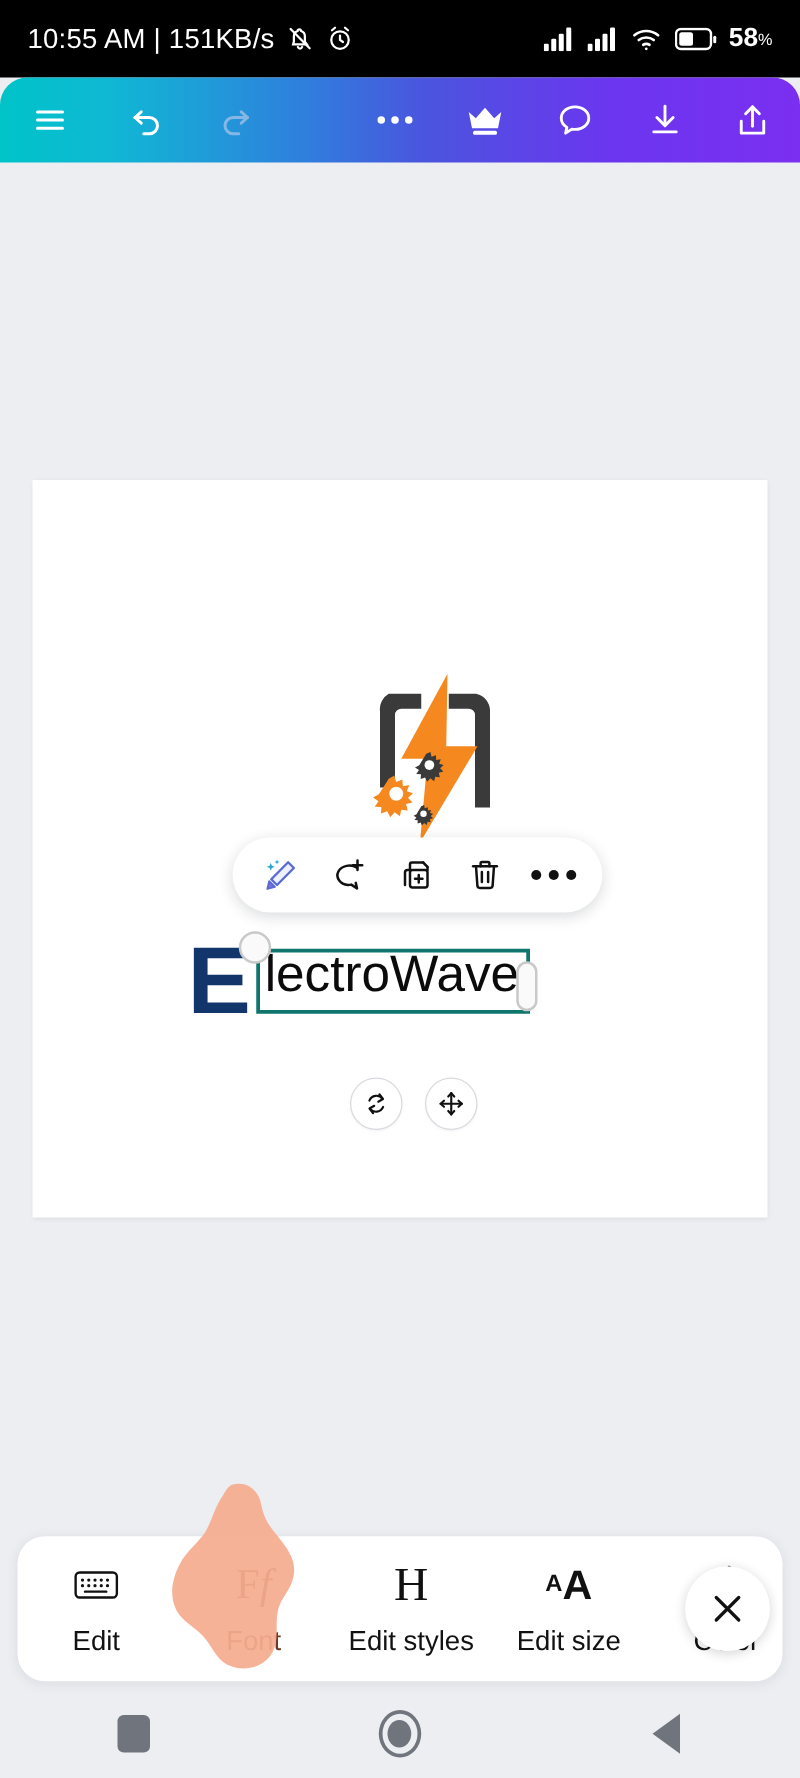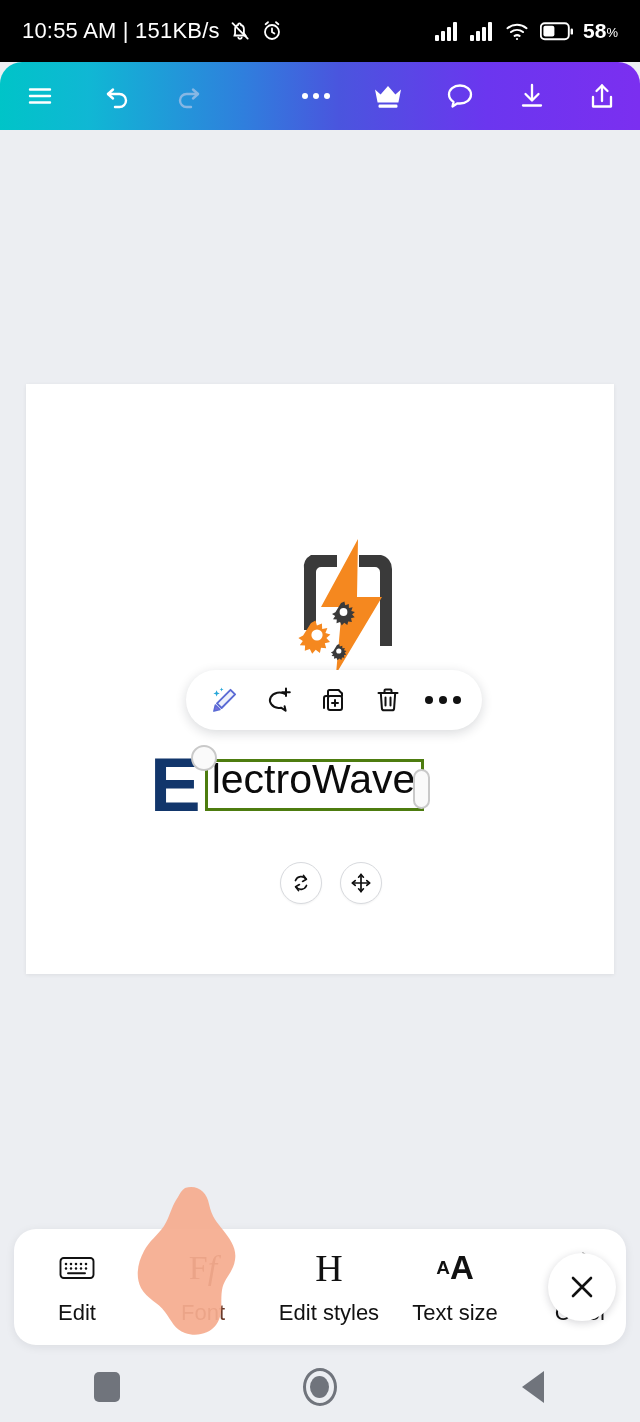--- a/index.html
+++ b/index.html
@@ -48,21 +48,21 @@
   }
   .logo-art { position: absolute; left: 255px; top: 155px; width: 130px; height: 135px; }
   .brandrow { position: absolute; left: 124px; top: 370px; display: flex; align-items: center; }
   .brand-E {
     font-family: "Liberation Sans", sans-serif;
     font-weight: 700; font-size: 76px; line-height: .82;
     color: #12366b; letter-spacing: -2px;
   }
   .textbox {
     position: relative; margin-left: 6px;
-    border: 3px solid #4d7c0f; background: transparent;
+    border: 3px solid #0f766e; background: transparent;
     padding: 1px 6px 12px 4px; height: 52px; display: flex; align-items: center;
   }
   .textbox-label {
     font-family: "Liberation Sans", sans-serif;
     font-size: 41px; color: #0b0b0b; line-height: 1; white-space: nowrap;
   }
   .handle-circle {
     position: absolute; left: -17px; top: -17px; width: 26px; height: 26px;
     border-radius: 50%; background: #fafafa; border: 2px solid #c9c9c9;
   }
@@ -362,21 +362,21 @@
     </div>
     <div class="bb-item">
       <span class="bb-glyph bb-H">H</span>
       <span class="bb-label">Edit styles</span>
     </div>
     <div class="bb-item">
       <span class="bb-glyph bb-aA">
           <span class="s">A</span>
           <span class="l">A</span>
         </span>
-      <span class="bb-label">Text size</span>
+      <span class="bb-label">Edit size</span>
     </div>
     <div class="bb-item">
       <span class="bb-glyph">
         <svg width="30" height="34" viewBox="0 0 30 34" fill="none">
           <path d="M17 2.5l6 3.5-9 17-6-3.5z" fill="#ffffff" stroke="#111" stroke-width="1.9" stroke-linejoin="round"></path>
           <path d="M8 19.5l6 3.5-2.6 4.8-6-3.5z" fill="#f0b01a" stroke="#111" stroke-width="1.6" stroke-linejoin="round"></path>
           <path d="M5.4 24.3l6 3.5-1.6 3-6-3.5z" fill="#e0462c" stroke="#111" stroke-width="1.5" stroke-linejoin="round"></path>
         </svg>
       </span>
       <span class="bb-label">Color</span>

